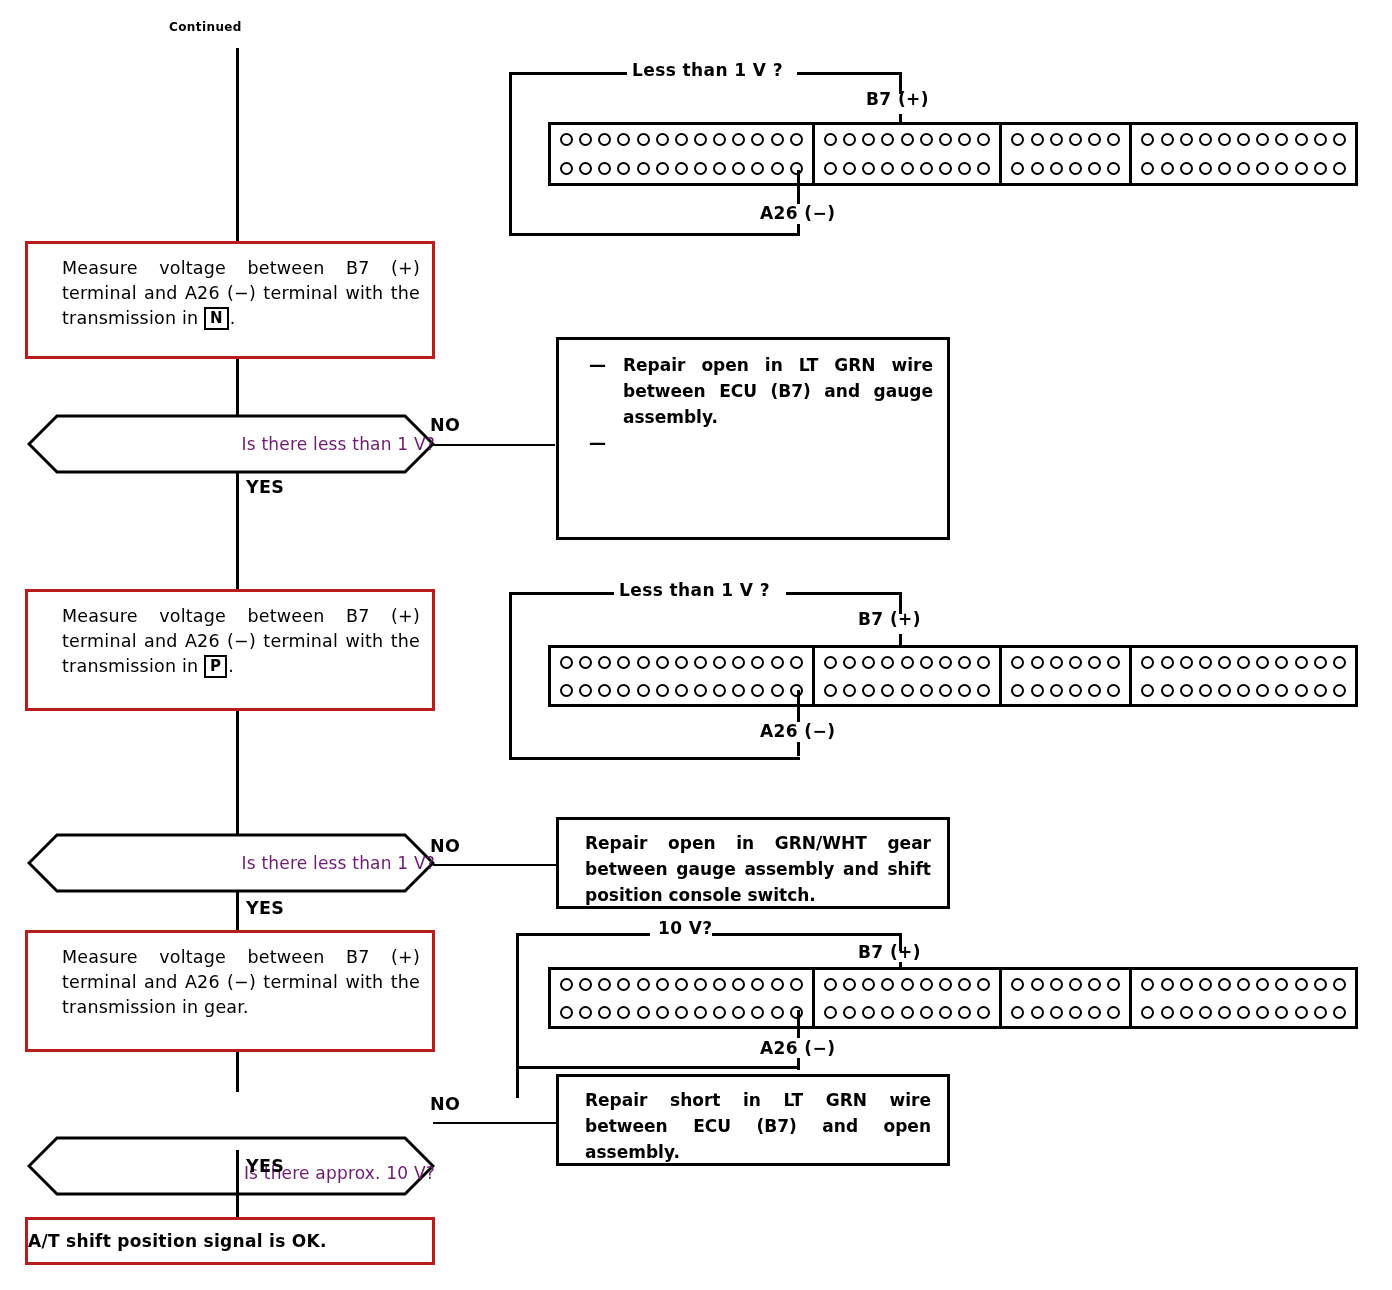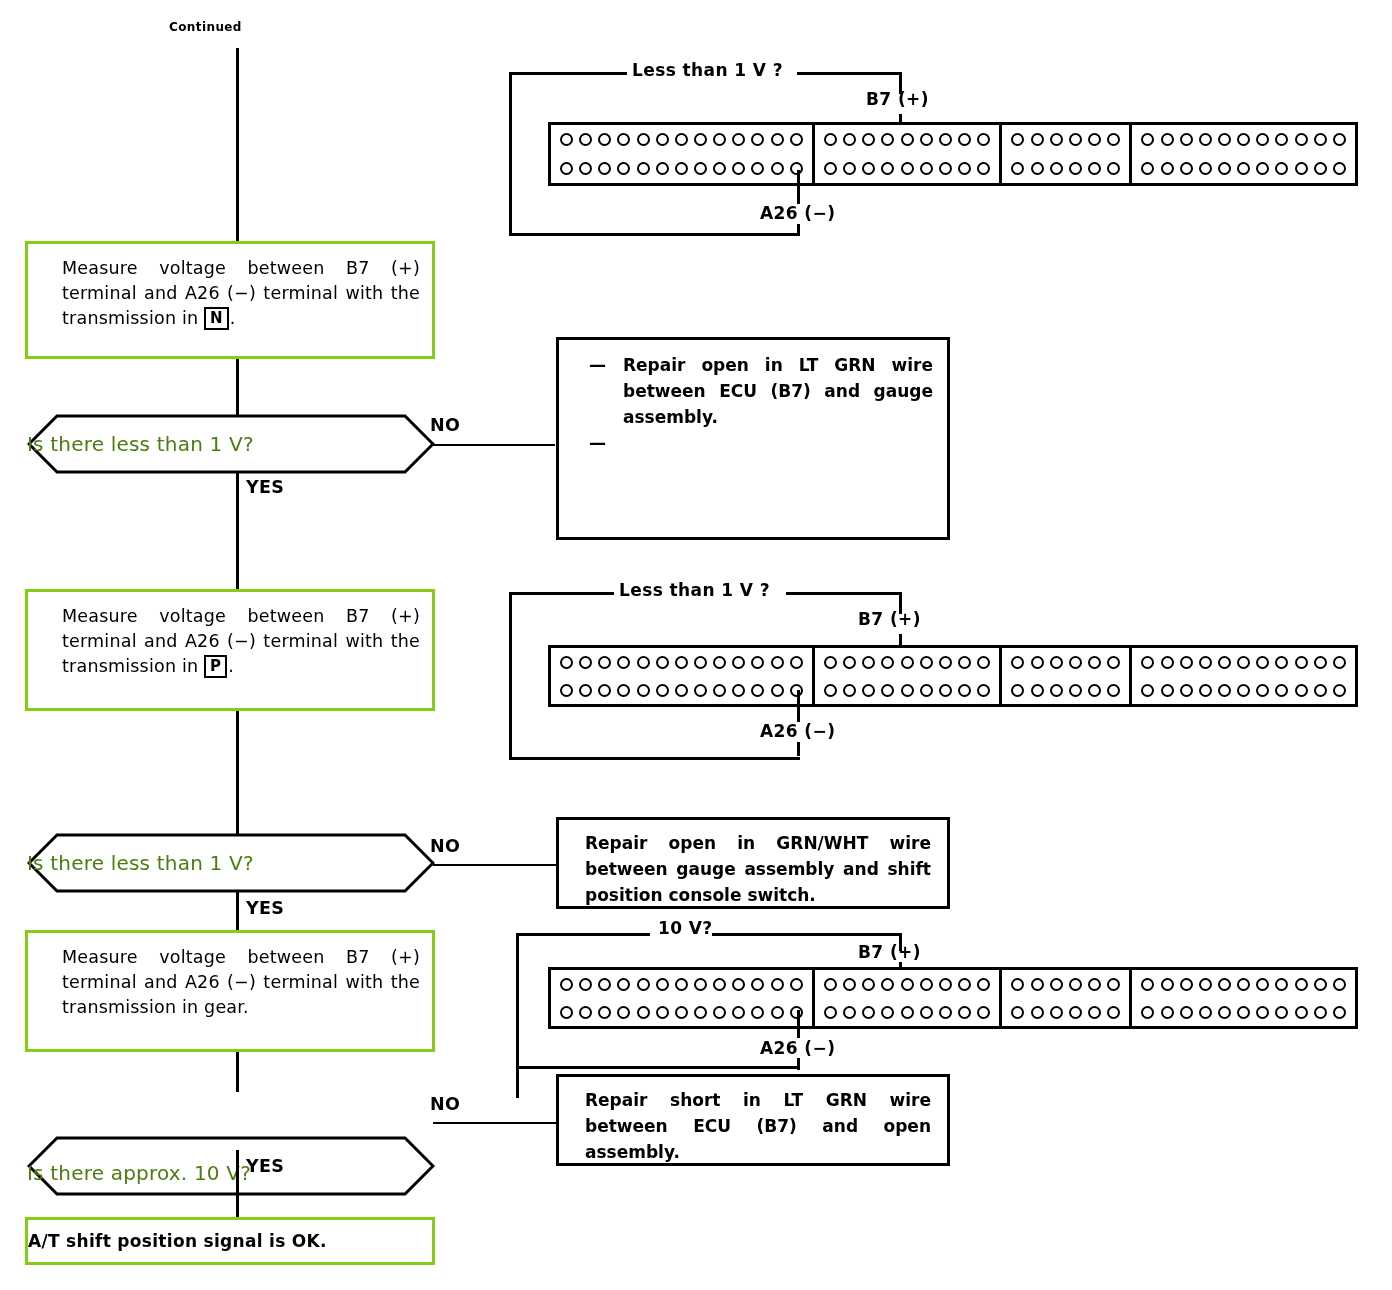--- a/index.html
+++ b/index.html
@@ -15,21 +15,21 @@
     overflow:hidden;
   }
   
   .hline{position:absolute;background:#000;height:3px;}
   .vline{position:absolute;background:#000;width:3px;}
   .hline-thin{position:absolute;background:#000;height:2px;}
 
   
   .pbox{
     position:absolute;
-    border:3px solid #84cc16;
+    border:3px solid #b91c1c;
     background:#fff;
     box-sizing:border-box;
   }
   .pbox .txt{
     position:absolute;
     left:34px; right:12px; top:12px;
     font-size:17.5px;
     line-height:25px;
     letter-spacing:0.2px;
     color:#000;
@@ -78,23 +78,23 @@
   }
   
   .dec{
     position:absolute;
   }
   .dec svg{display:block;}
   .dec .dtxt{
     position:absolute;
     left:0; right:0; top:50%;
     transform:translateY(-50%);
-    text-align:left;
-    font-size:20px;
-    color:#4d7c0f;
+    text-align:right;
+    font-size:17px;
+    color:#701a75;
     letter-spacing:0.2px;
   }
   .branch{
     position:absolute;
     font-size:17.5px;
     font-weight:bold;
     color:#000;
     letter-spacing:0.3px;
   }
   
@@ -438,21 +438,21 @@
       <polygon points="30,2 378,2 406,30 378,58 30,58 2,30" fill="#fff" stroke="#000" stroke-width="3"></polygon>
     </svg>
     <div class="dtxt">Is there less than 1 V?</div>
   </div>
   <div class="branch" style="left:430px;top:836px;">NO</div>
   <div class="hline-thin" style="left:433px;top:864px;width:125px;"></div>
   <div class="branch" style="left:246px;top:898px;">YES</div>
   <div class="vline" style="left:236px;top:891px;height:40px;"></div>
 
   <div class="rbox" style="left:556px;top:817px;width:394px;height:92px;">
-    <div class="txt" style="left:26px;right:16px;top:10px;">Repair open in GRN/WHT wire between gauge assembly and shift position console switch.</div>
+    <div class="txt" style="left:26px;right:16px;top:10px;">Repair open in GRN/WHT gear between gauge assembly and shift position console switch.</div>
   </div>
 
   <div>
     <div class="vline" style="left:516px;top:933px;height:165px;"></div>
     <div class="hline" style="left:516px;top:933px;width:134px;"></div>
     <div class="hline" style="left:712px;top:933px;width:190px;"></div>
     <div class="clabel" style="left:658px;top:918px;">10 V?</div>
     <div class="vline" style="left:899px;top:933px;height:18px;"></div>
     <div class="clabel" style="left:858px;top:942px;">B7 (+)</div>
     <div class="vline" style="left:899px;top:962px;height:22px;"></div>

